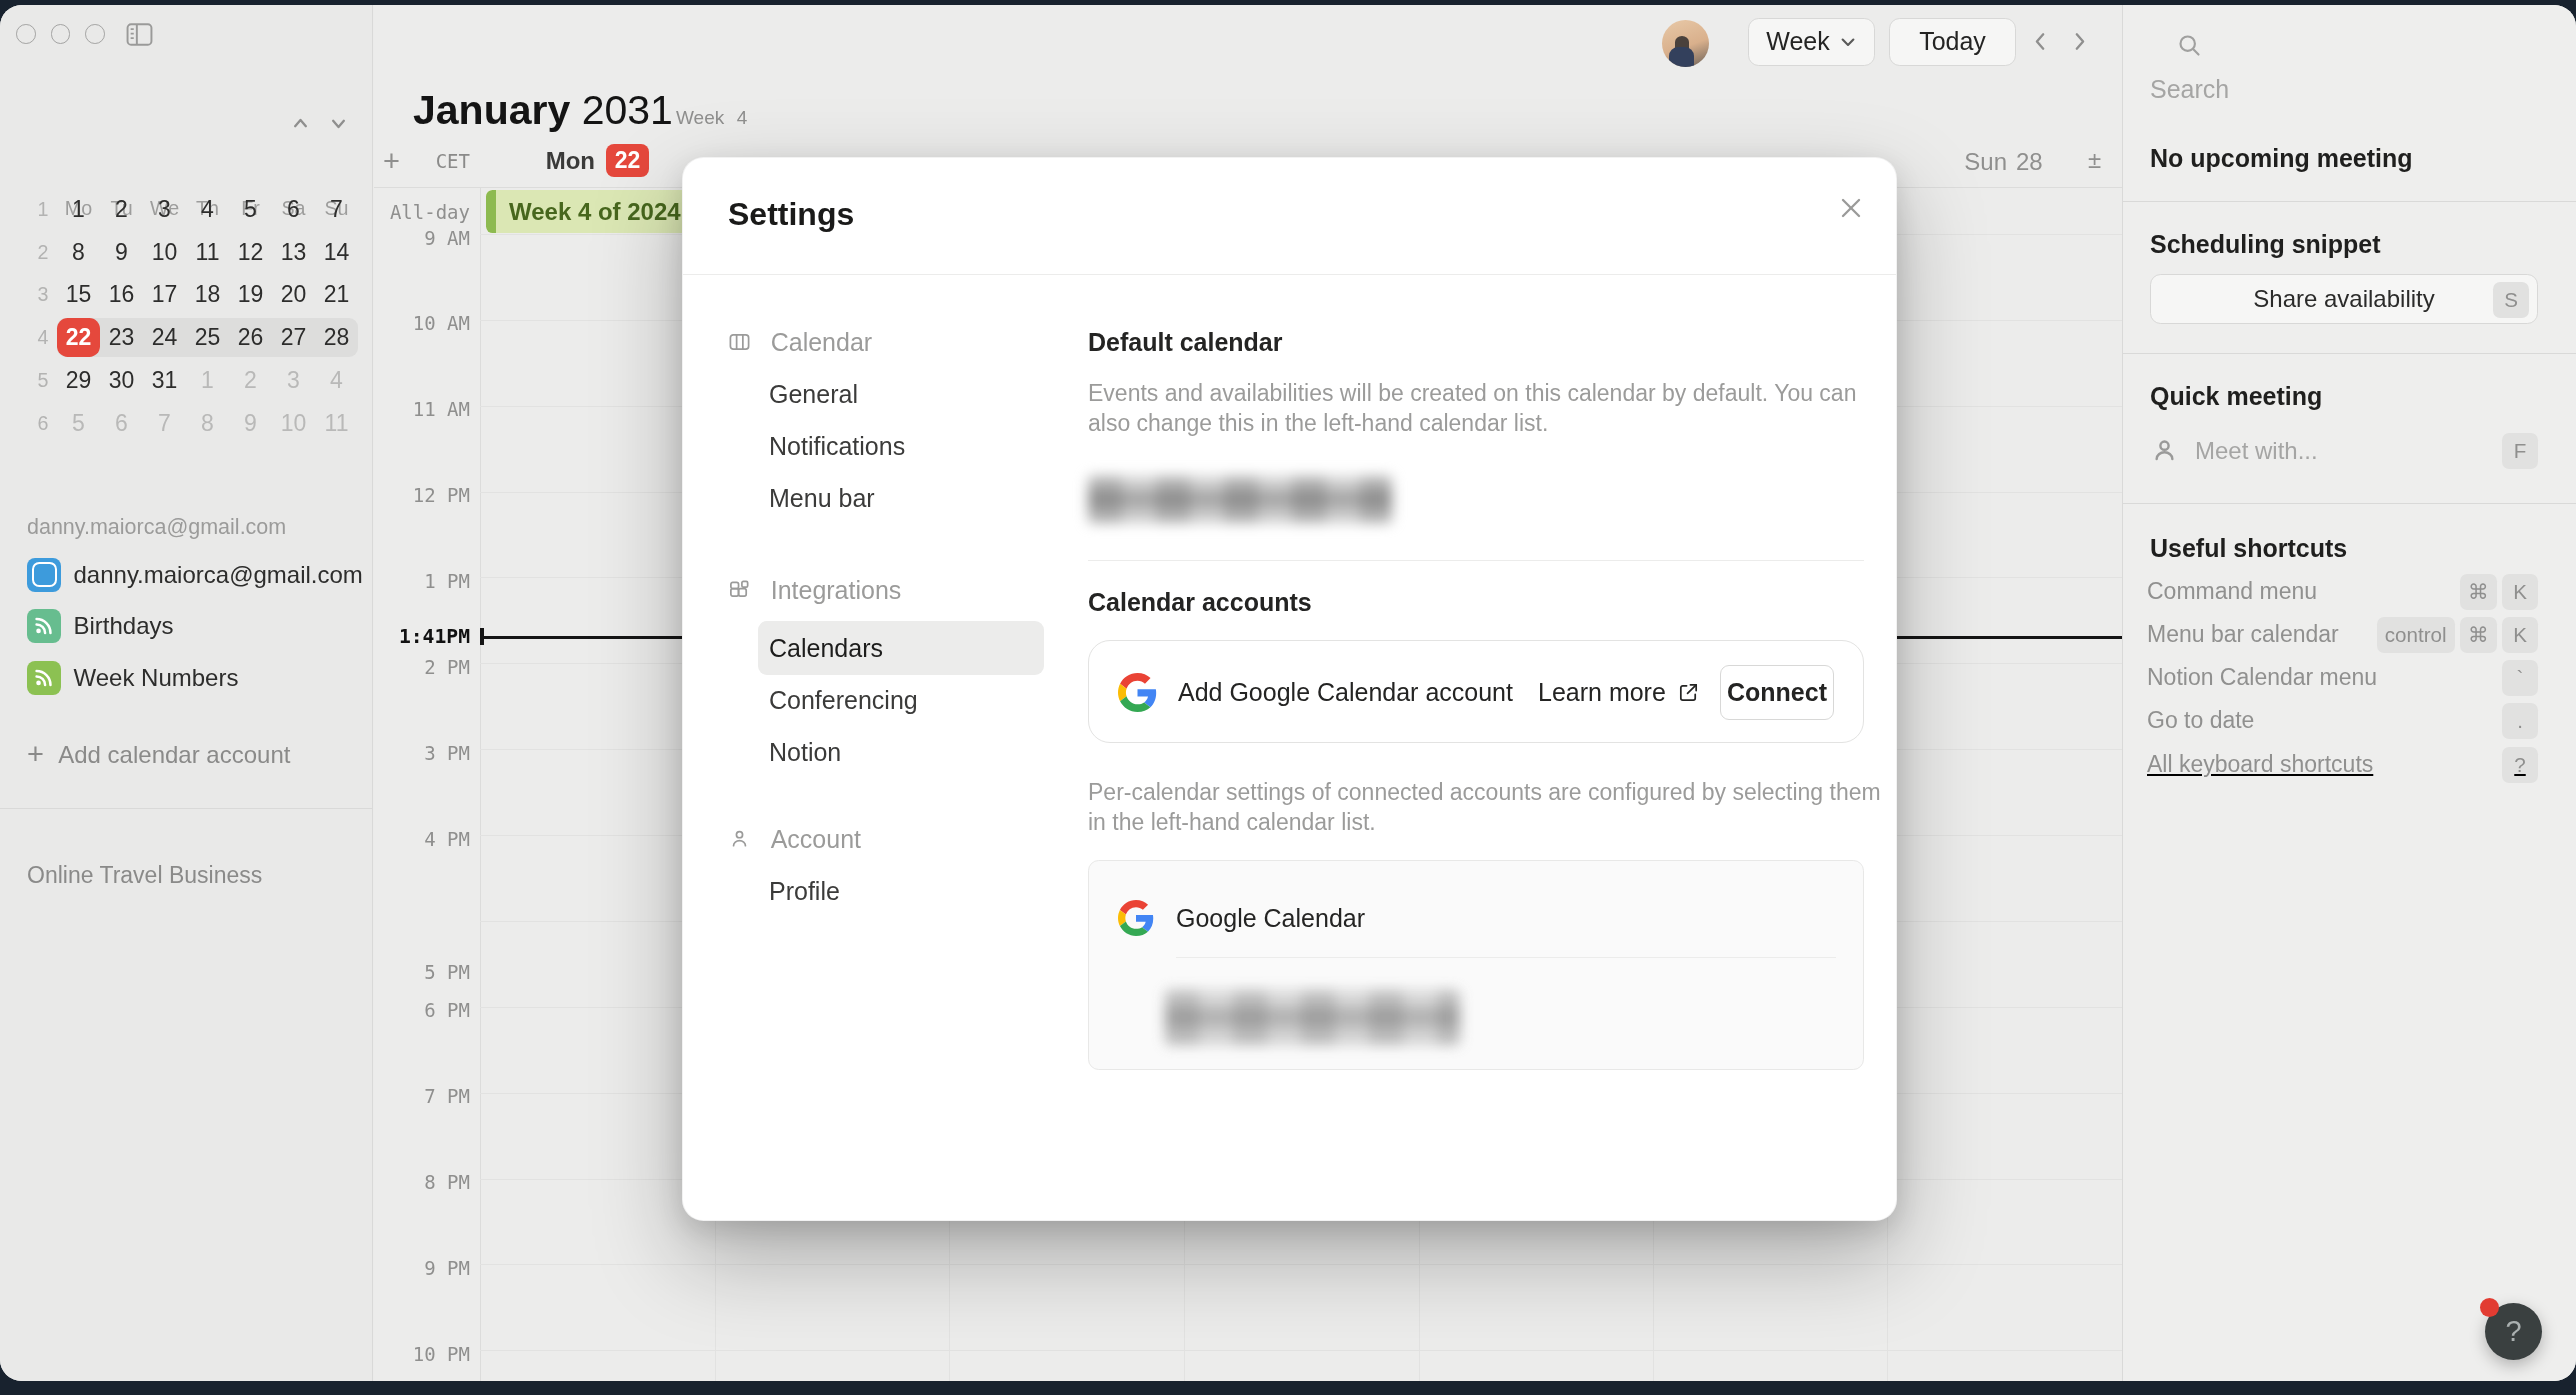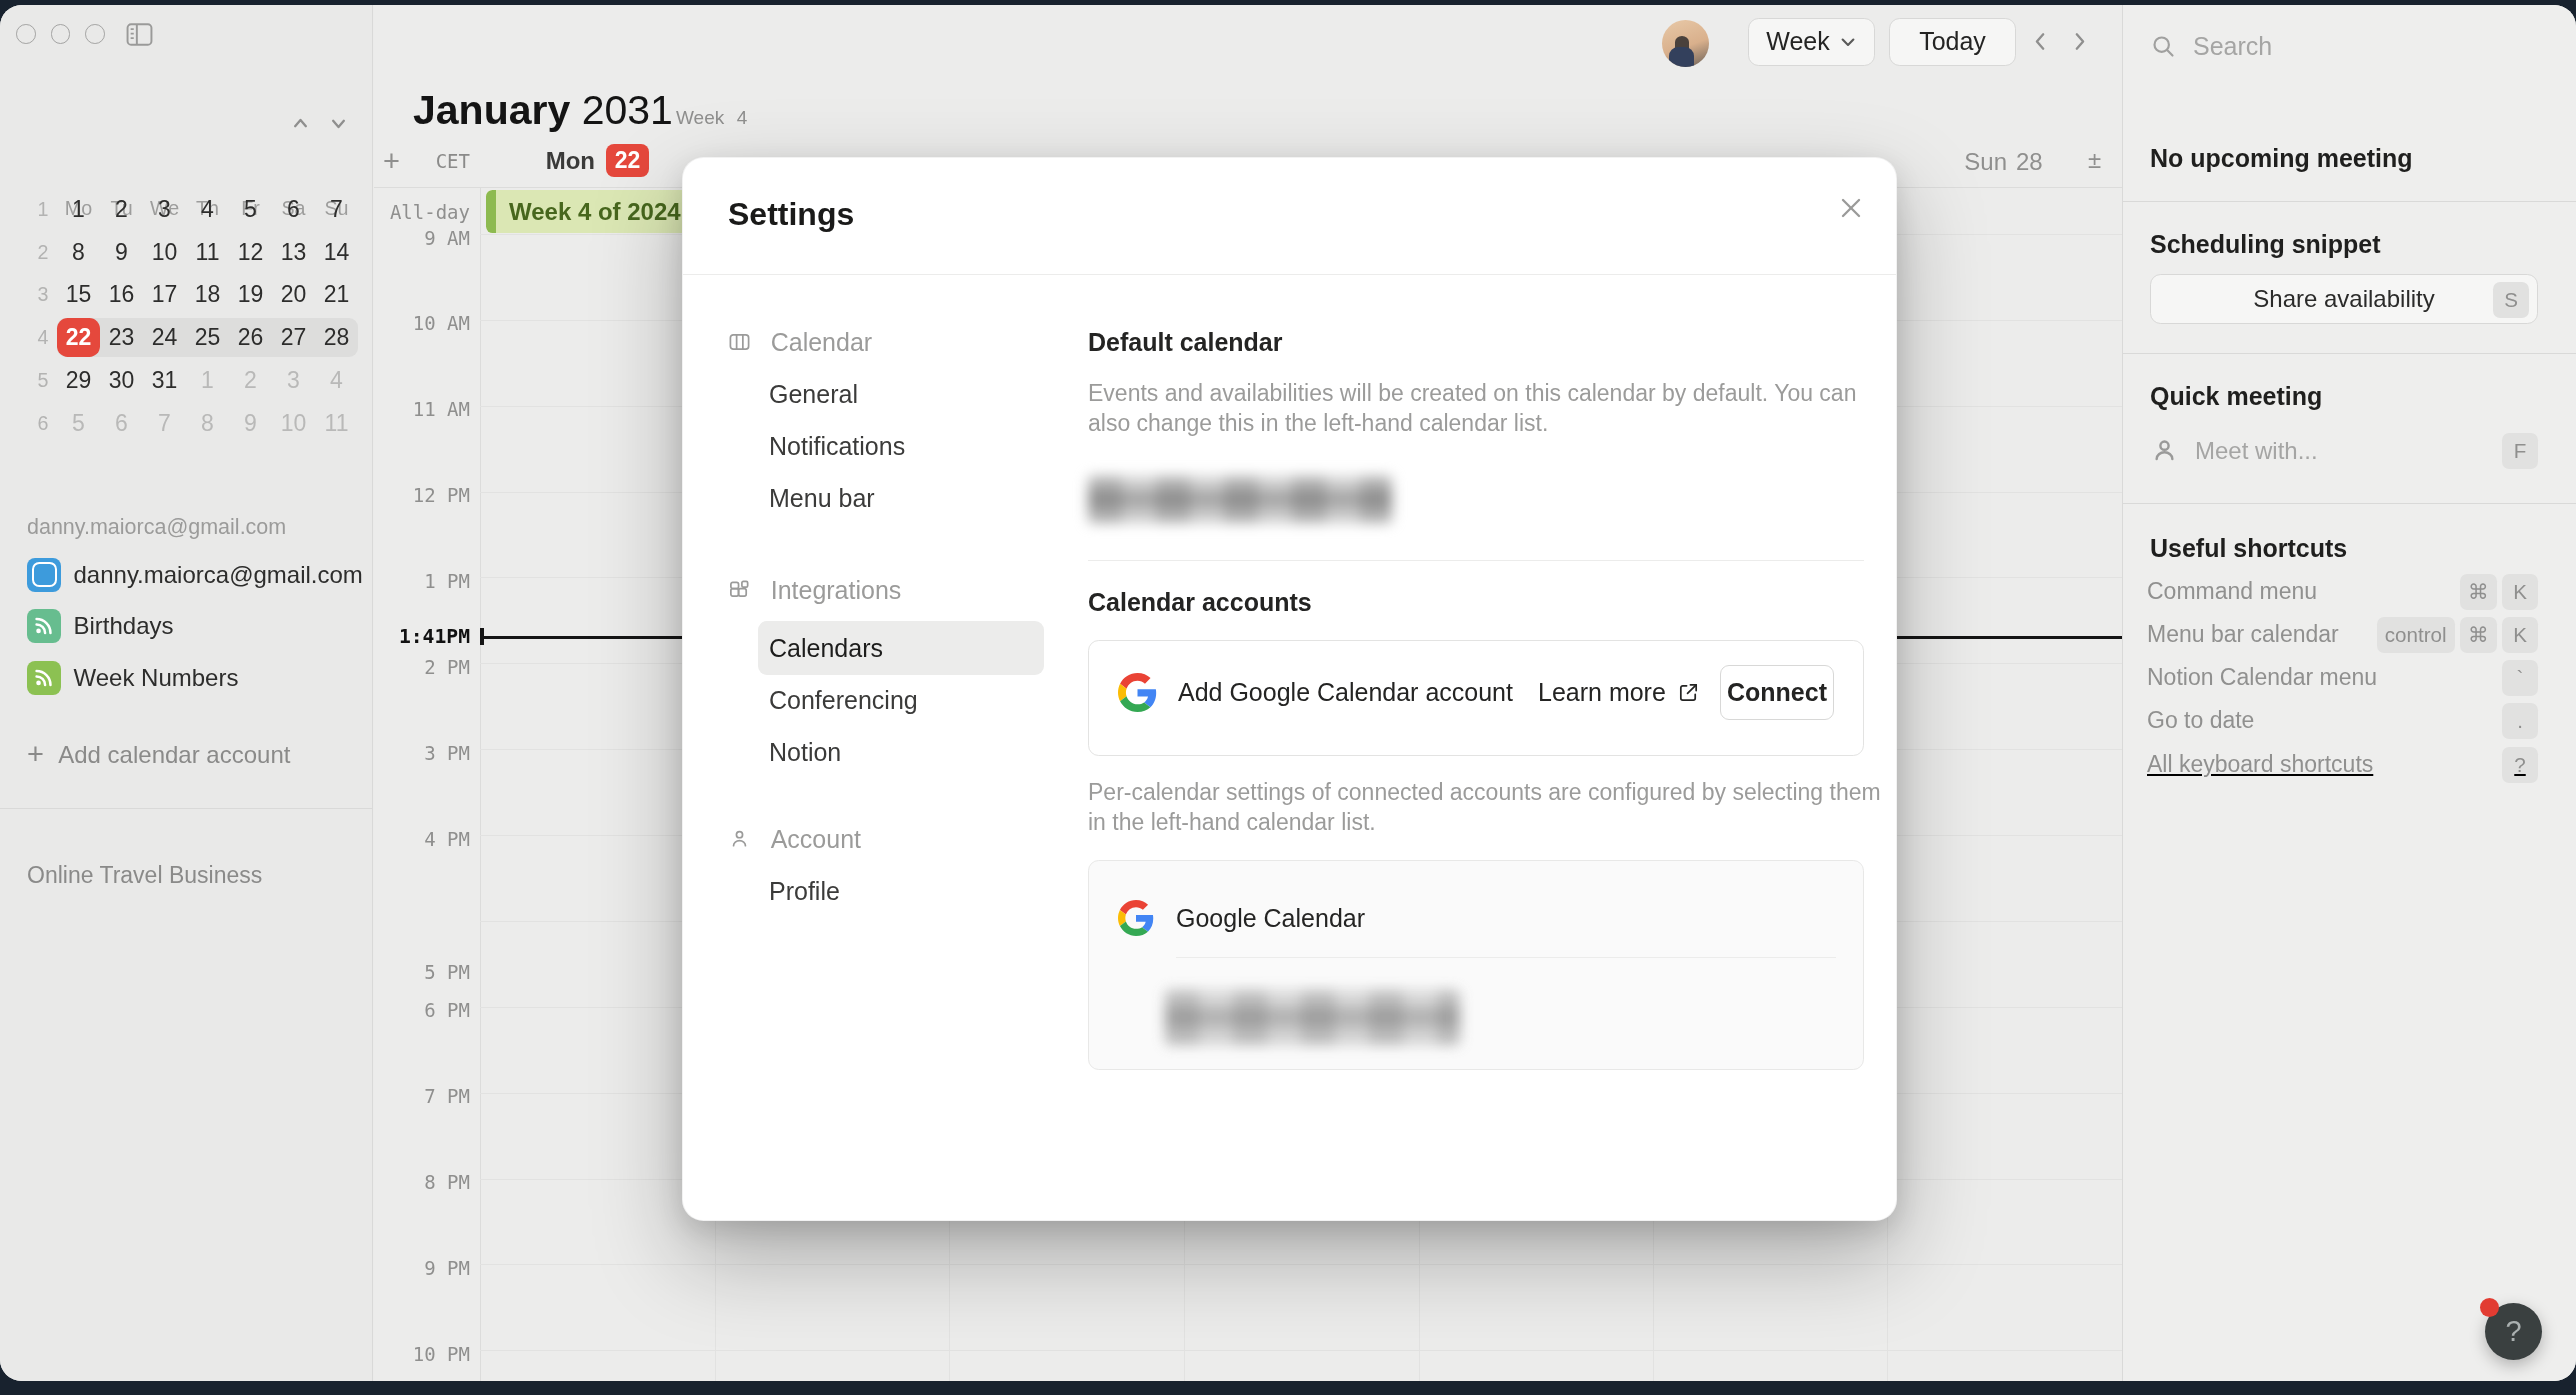--- a/index.html
+++ b/index.html
@@ -309,21 +309,21 @@
         <div class="gutter-lbl" style="top: 1263px;">9 PM</div>
         <div class="hour-line" style="top: 1345px;"></div>
         <div class="gutter-lbl" style="top: 1349px;">10 PM</div>
       </div>
     <div class="abs" style="left:0; top:631px; width:96px; text-align:right; transform:translateY(-50%); font-family:'DejaVu Sans Mono',monospace; font-size:19.7px; font-weight:bold; color:#111;">1:41PM</div>
     <div class="abs" style="left:106px; right:0; top:631px; height:2.7px; background:#151515;"></div>
     <div class="abs" style="left:106px; top:623px; width:3.6px; height:17px; background:#151515;"></div>
   </div>
 
   <div class="sidebar-right">
-    <div class="abs" style="left:27px; top:27px; display:flex; align-items:center; gap:16px; cursor:text;">
+    <div class="abs" style="left:27px; top:27px; display:flex; align-items:center; gap:16px; cursor:text;flex-direction:column;">
       <svg width="27" height="27" viewBox="0 0 30 30">
         <circle cx="13" cy="13" r="8" fill="none" stroke="#a0a09f" stroke-width="2.4"></circle>
         <line x1="19" y1="19" x2="25" y2="25" stroke="#a0a09f" stroke-width="2.4" stroke-linecap="round"></line>
       </svg>
       <span style="font-size:25px; color:#a5a5a4;">Search</span>
     </div>
 
     <div class="rs-h" style="top:153px;">No upcoming meeting</div>
     <div class="divider-h" style="left:0; right:0; top:196px;"></div>
 
@@ -439,21 +439,21 @@
         <div class="nav-item" style="top: 733px;">Profile</div>
       </div>
 
     <div class="m-h" style="left:405px; top:184px;">Default calendar</div>
     <div class="m-desc" style="top:220px;">Events and availabilities will be created on this calendar by default. You can also change this in the left-hand calendar list.</div>
     <div class="abs redact" style="left:405px; top:318px; width:304px; height:47px;"></div>
     <div class="divider-h" style="left:405px; width:776px; top:402px; background:#ececeb;"></div>
 
     <div class="m-h" style="left:405px; top:444px;">Calendar accounts</div>
 
-    <div class="gbox" style="top:482px; height:116px;">
+    <div class="gbox" style="top:482px; height:103px;border-radius:22px;">
       <div class="abs" style="left:29px; top:32px;">
         <svg width="39" height="39" viewBox="0 0 48 48">
           <path fill="#EA4335" d="M24 9.5c3.54 0 6.71 1.22 9.21 3.6l6.85-6.85C35.9 2.38 30.47 0 24 0 14.62 0 6.51 5.38 2.56 13.22l7.98 6.19C12.43 13.72 17.74 9.5 24 9.5z"></path>
           <path fill="#4285F4" d="M46.98 24.55c0-1.57-.15-3.09-.38-4.55H24v9.02h12.94c-.58 2.96-2.26 5.48-4.78 7.18l7.73 6c4.51-4.18 7.09-10.36 7.09-17.65z"></path>
           <path fill="#FBBC05" d="M10.53 28.59c-.48-1.45-.76-2.99-.76-4.59s.27-3.14.76-4.59l-7.98-6.19C.92 16.46 0 20.12 0 24c0 3.88.92 7.54 2.56 10.78l7.97-6.19z"></path>
           <path fill="#34A853" d="M24 48c6.48 0 11.93-2.13 15.89-5.81l-7.73-6c-2.15 1.45-4.92 2.3-8.16 2.3-6.26 0-11.57-4.22-13.47-9.91l-7.98 6.19C6.51 42.62 14.62 48 24 48z"></path>
         </svg>
       </div>
       <div class="abs" style="left:89px; top:0; height:103px; display:flex; align-items:center; font-size:25px; color:#242423;">Add Google Calendar account</div>
       <div class="abs" style="left:449px; top:0; height:103px; display:flex; align-items:center; gap:10.7px; cursor:pointer;">

